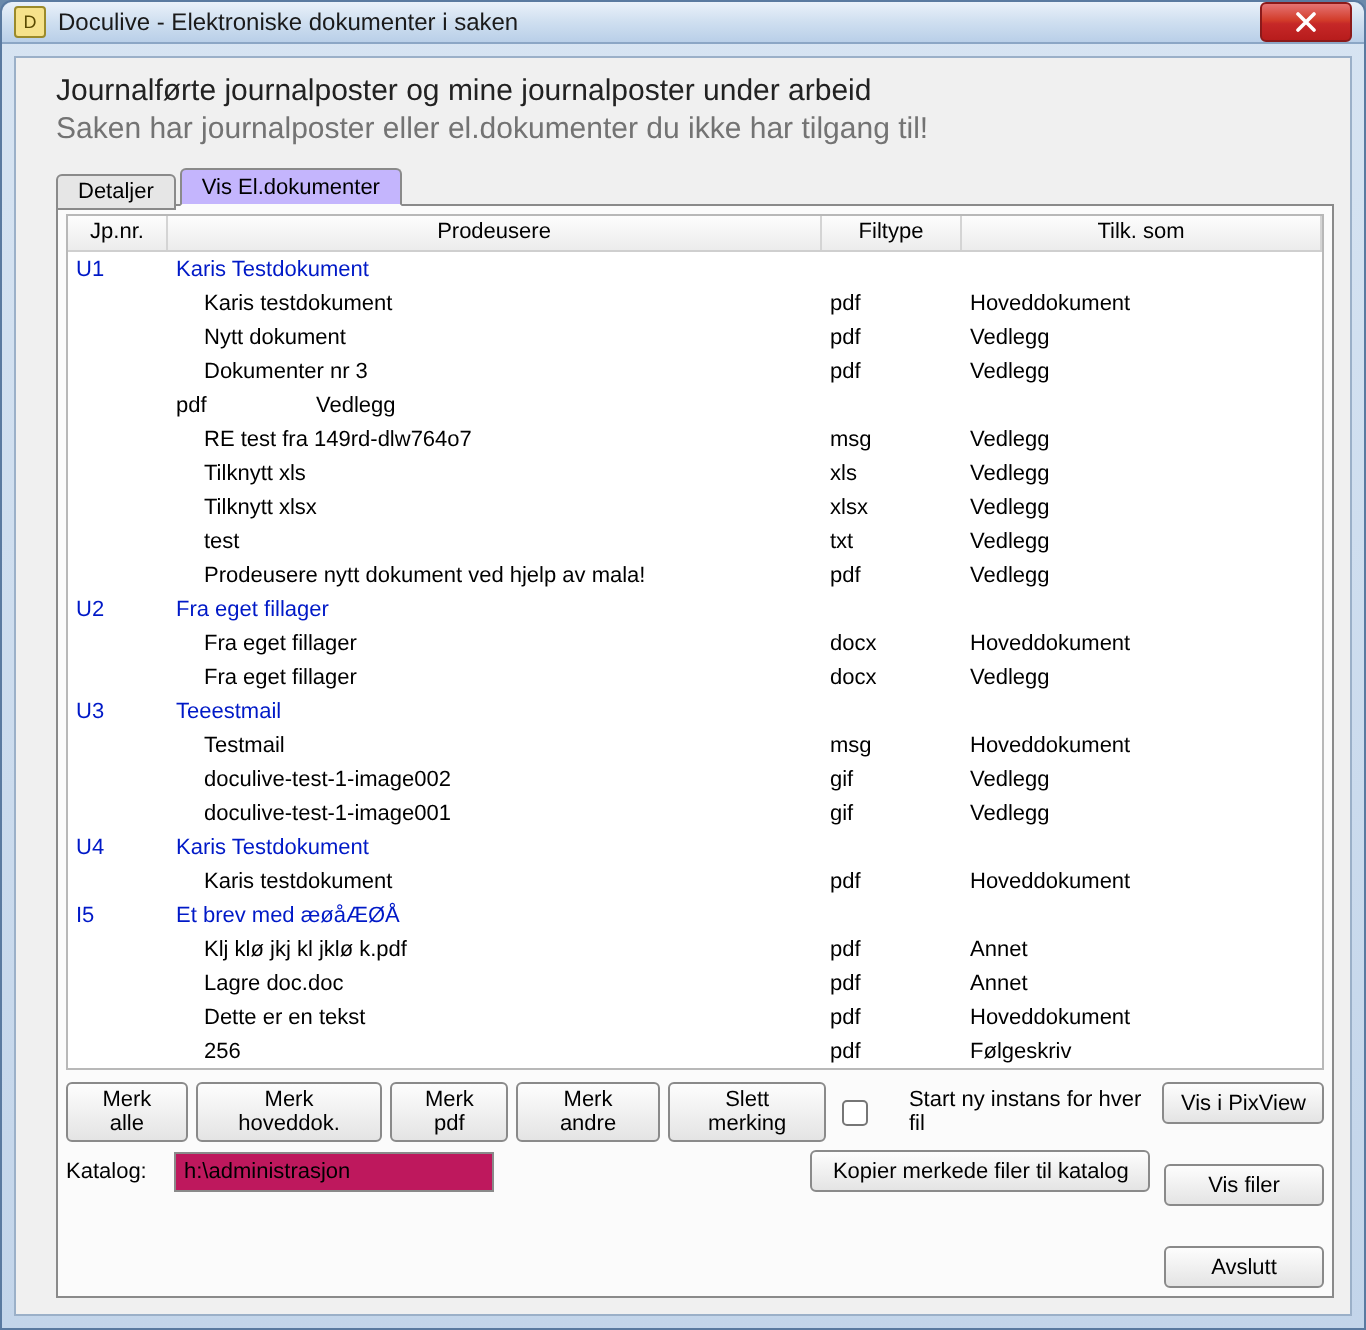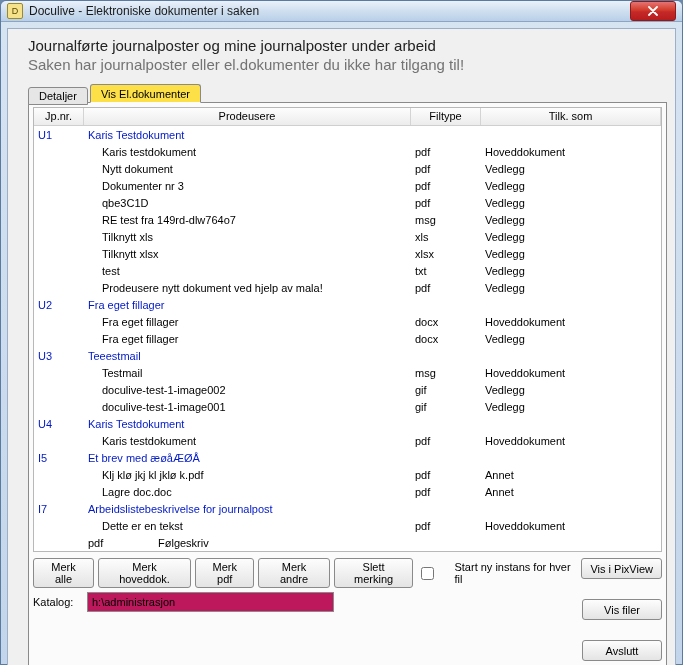--- a/index.html
+++ b/index.html
@@ -96,21 +96,21 @@
     margin-right: 2px;
     cursor: pointer;
     position: relative;
   }
   .tab.inactive {
     background: #e6e6e6;
     top: 2px;
     padding-top: 2px;
   }
   .tab.active {
-    background: #fde047;
+    background: #c4b5fd;
     border-bottom: 1px solid #fbfbfb;
   }
   .panel {
     flex: 1;
     border: 1px solid #8a8a8a;
     background: #fbfbfb;
     display: flex;
     flex-direction: column;
     overflow: hidden;
     padding: 4px;
@@ -253,21 +253,20 @@
               <div class="lv-cell col-tk">Vedlegg</div>
             </div>
             <div class="lv-row child-row">
               <div class="lv-cell col-jp"></div>
               <div class="lv-cell col-desc">Dokumenter nr 3</div>
               <div class="lv-cell col-ft">pdf</div>
               <div class="lv-cell col-tk">Vedlegg</div>
             </div>
             <div class="lv-row child-row">
               <div class="lv-cell col-jp"></div>
-              <div class="lv-cell col-desc">qbe3C1D</div>
               <div class="lv-cell col-ft">pdf</div>
               <div class="lv-cell col-tk">Vedlegg</div>
             </div>
             <div class="lv-row child-row">
               <div class="lv-cell col-jp"></div>
               <div class="lv-cell col-desc">RE test fra 149rd-dlw764o7</div>
               <div class="lv-cell col-ft">msg</div>
               <div class="lv-cell col-tk">Vedlegg</div>
             </div>
             <div class="lv-row child-row">
@@ -359,34 +358,29 @@
               <div class="lv-cell col-desc">Klj klø jkj kl jklø k.pdf</div>
               <div class="lv-cell col-ft">pdf</div>
               <div class="lv-cell col-tk">Annet</div>
             </div>
             <div class="lv-row child-row">
               <div class="lv-cell col-jp"></div>
               <div class="lv-cell col-desc">Lagre doc.doc</div>
               <div class="lv-cell col-ft">pdf</div>
               <div class="lv-cell col-tk">Annet</div>
             </div>
-            <div class="lv-row group-row">
-              <div class="lv-cell col-jp">I7</div>
-              <div class="lv-cell col-desc">Arbeidslistebeskrivelse for journalpost</div>
-              <div class="lv-cell col-ft"></div>
-              <div class="lv-cell col-tk"></div>
-            </div>
             <div class="lv-row child-row">
               <div class="lv-cell col-jp"></div>
               <div class="lv-cell col-desc">Dette er en tekst</div>
               <div class="lv-cell col-ft">pdf</div>
               <div class="lv-cell col-tk">Hoveddokument</div>
             </div>
             <div class="lv-row child-row">
               <div class="lv-cell col-jp"></div>
+              <div class="lv-cell col-desc">256</div>
               <div class="lv-cell col-ft">pdf</div>
               <div class="lv-cell col-tk">Følgeskriv</div>
             </div>
           </div>
       </div>
 
       <div class="bottom-area">
         <div class="left-bottom">
           <div class="row-flex">
             <button class="btn">Merk alle</button>
@@ -397,20 +391,21 @@
             <div class="spacer"></div>
             <label class="checkbox-wrap">
               <input type="checkbox" style="">
               <span>Start ny instans for hver fil</span>
             </label>
           </div>
           <div class="row-flex">
             <span class="katalog-label">Katalog:</span>
             <input class="katalog-input" type="text" value="h:\administrasjon" style="">
             <div class="spacer"></div>
+            <button class="btn" style="min-width:170px">Kopier merkede filer til katalog</button>
           </div>
         </div>
         <div class="right-buttons">
           <button class="btn" style="min-width:80px">Vis i PixView</button>
           <button class="btn" style="min-width:80px">Vis filer</button>
           <button class="btn" style="min-width:80px">Avslutt</button>
         </div>
       </div>
     </div>
   </div>

